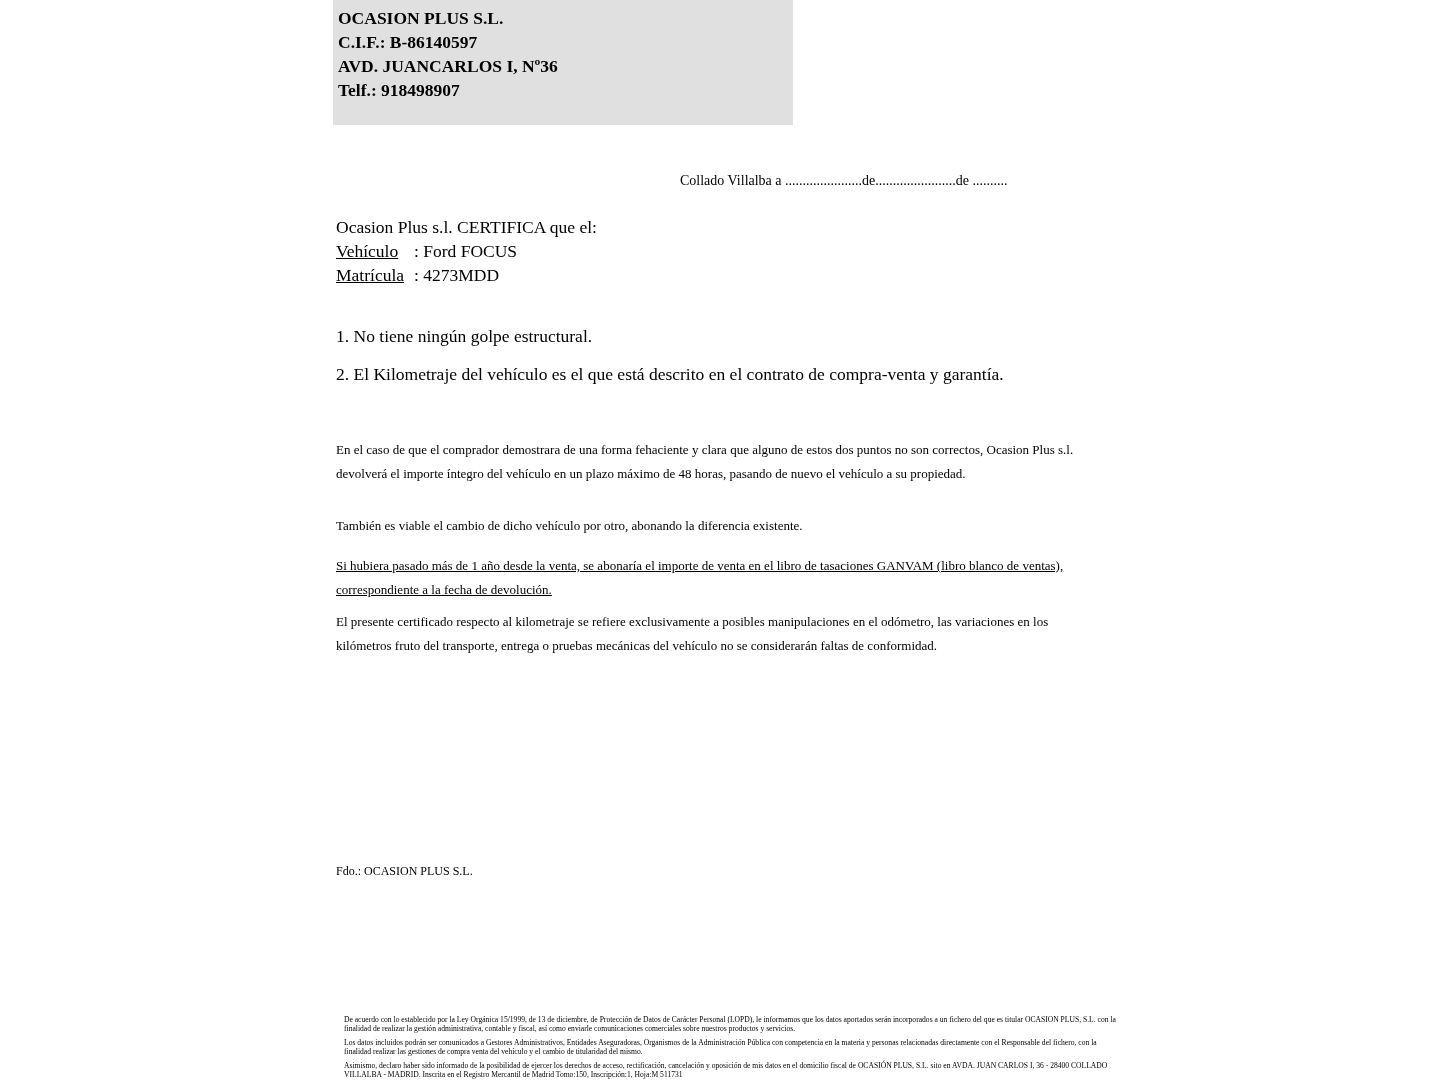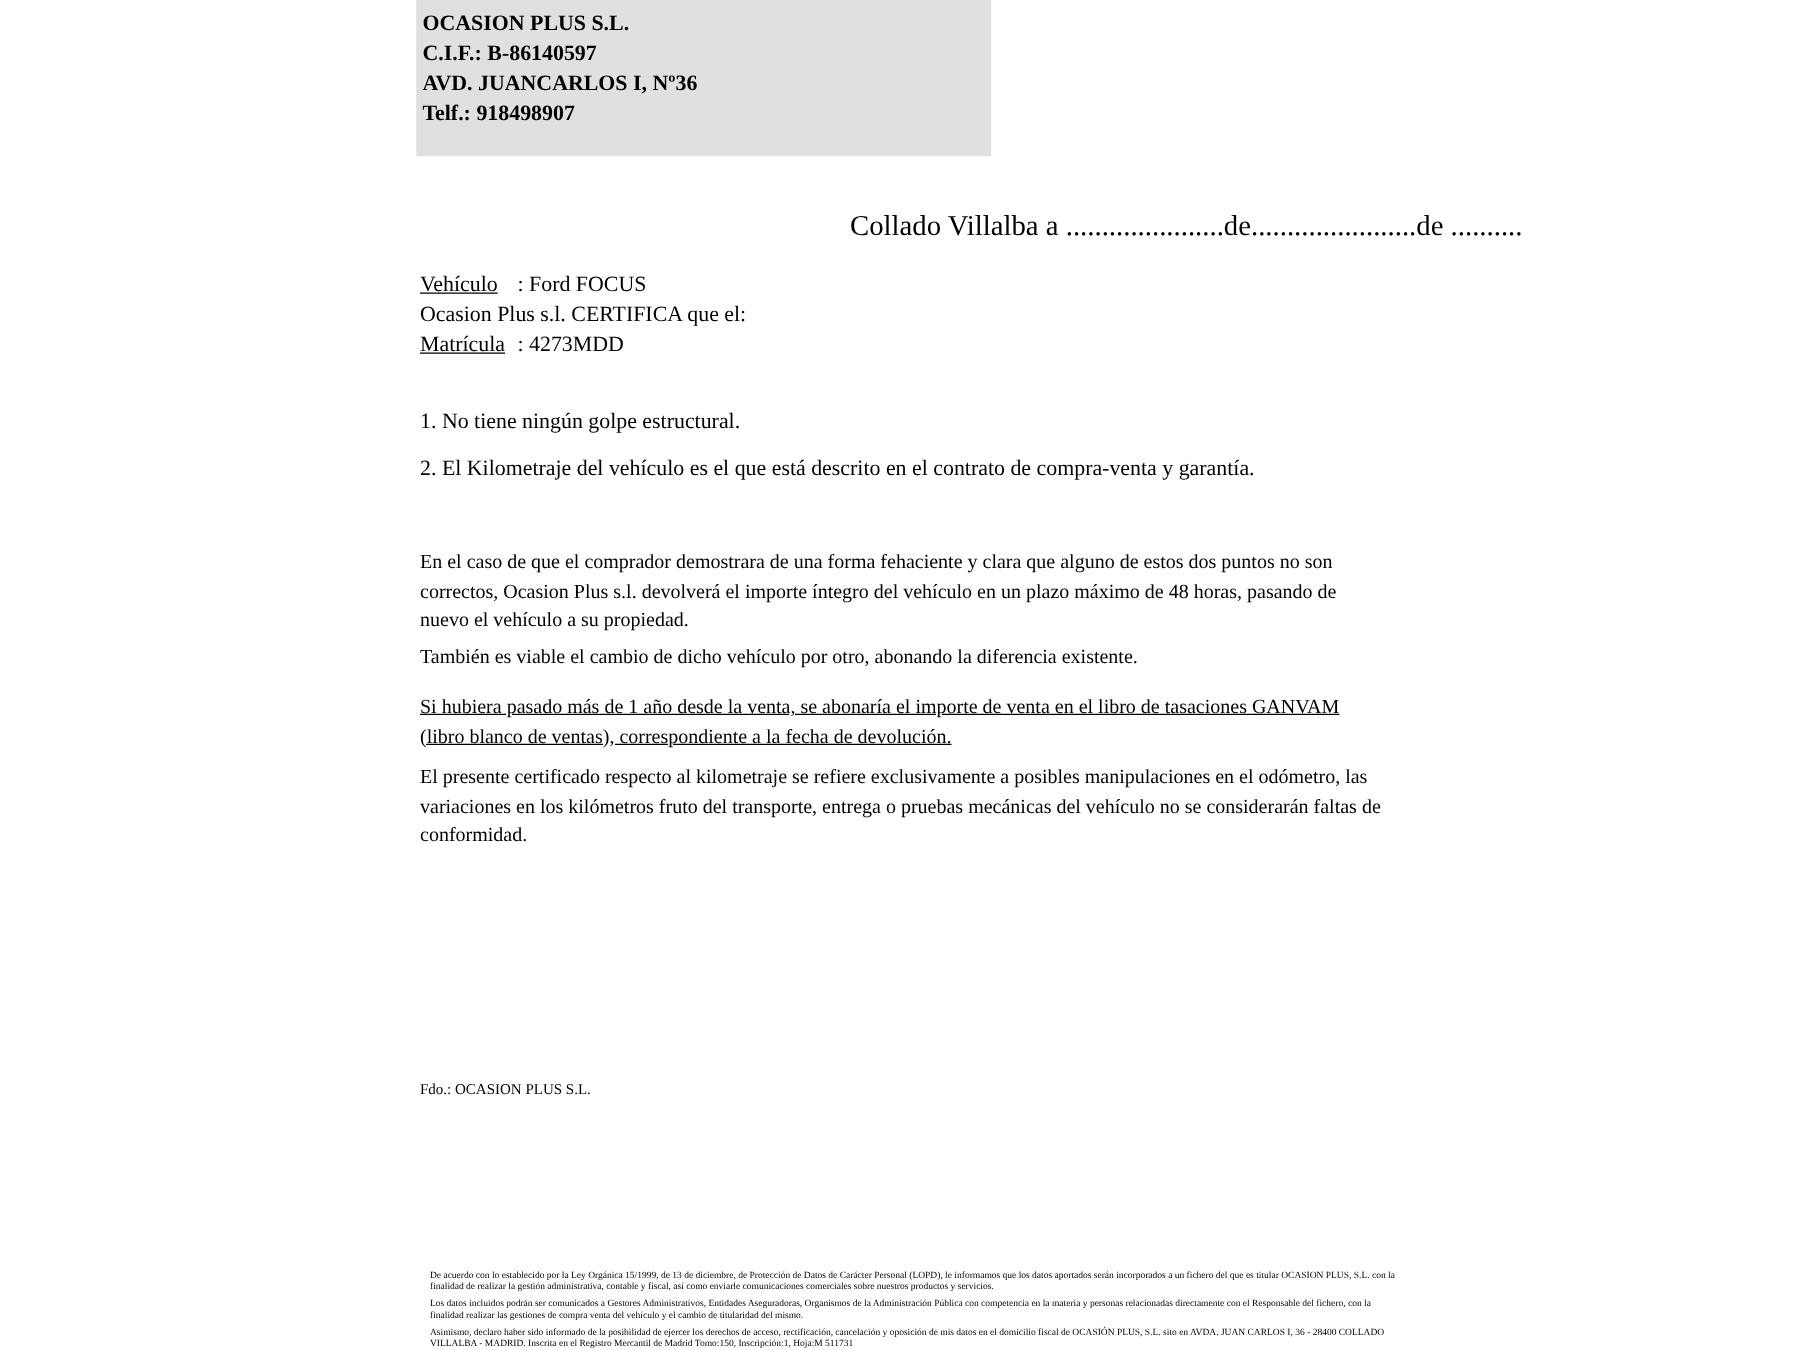--- a/index.html
+++ b/index.html
@@ -42,21 +42,21 @@
     line-height: 24px;
     padding-left: 5px;
     white-space: nowrap;
   }
 
   
   .date-line {
     position: absolute;
     left: 680px;
     top: 170px;
-    font-size: 23px;
+    font-size: 14px;
     line-height: 22px;
     white-space: nowrap;
   }
 
   
   .certify {
     position: absolute;
     left: 336px;
     top: 215px;
     font-size: 17.5px;
@@ -80,21 +80,21 @@
     white-space: nowrap;
   }
   .point-1 { top: 324px; }
   .point-2 { top: 362px; }
 
   
   .para {
     position: absolute;
     left: 336px;
     width: 770px;
-    font-size: 16px;
+    font-size: 13px;
     line-height: 23.5px;
     text-align: left;
   }
   .para-1 { top: 438px; }
   .para-2 { top: 514px; }
   .para-3 { top: 554px; text-decoration: underline; }
   .para-4 { top: 610px; }
 
   
   .signature {
@@ -131,24 +131,24 @@
   <div class="company-box">
     <div class="line">OCASION PLUS S.L.</div>
     <div class="line">C.I.F.: B-86140597</div>
     <div class="line">AVD. JUANCARLOS I, Nº36</div>
     <div class="line">Telf.: 918498907</div>
   </div>
 
   <div class="date-line">Collado Villalba a ......................de.......................de ..........</div>
 
   <div class="certify">
+    <div class="row">Ocasion Plus s.l. CERTIFICA que el:</div>
     <div class="row">
       <span class="label">Vehículo</span><span>: Ford FOCUS</span>
     </div>
-    <div class="row">Ocasion Plus s.l. CERTIFICA que el:</div>
     <div class="row">
       <span class="label">Matrícula</span><span>: 4273MDD</span>
     </div>
   </div>
 
   <div class="point point-1">1. No tiene ningún golpe estructural.</div>
   <div class="point point-2">2. El Kilometraje del vehículo es el que está descrito en el contrato de compra-venta y garantía.</div>
 
   <div class="para para-1">En el caso de que el comprador demostrara de una forma fehaciente y clara que alguno de estos dos puntos no son correctos, Ocasion Plus s.l. devolverá el importe íntegro del vehículo en un plazo máximo de 48 horas, pasando de nuevo el vehículo a su propiedad.</div>
   <div class="para para-2">También es viable el cambio de dicho vehículo por otro, abonando la diferencia existente.</div>

